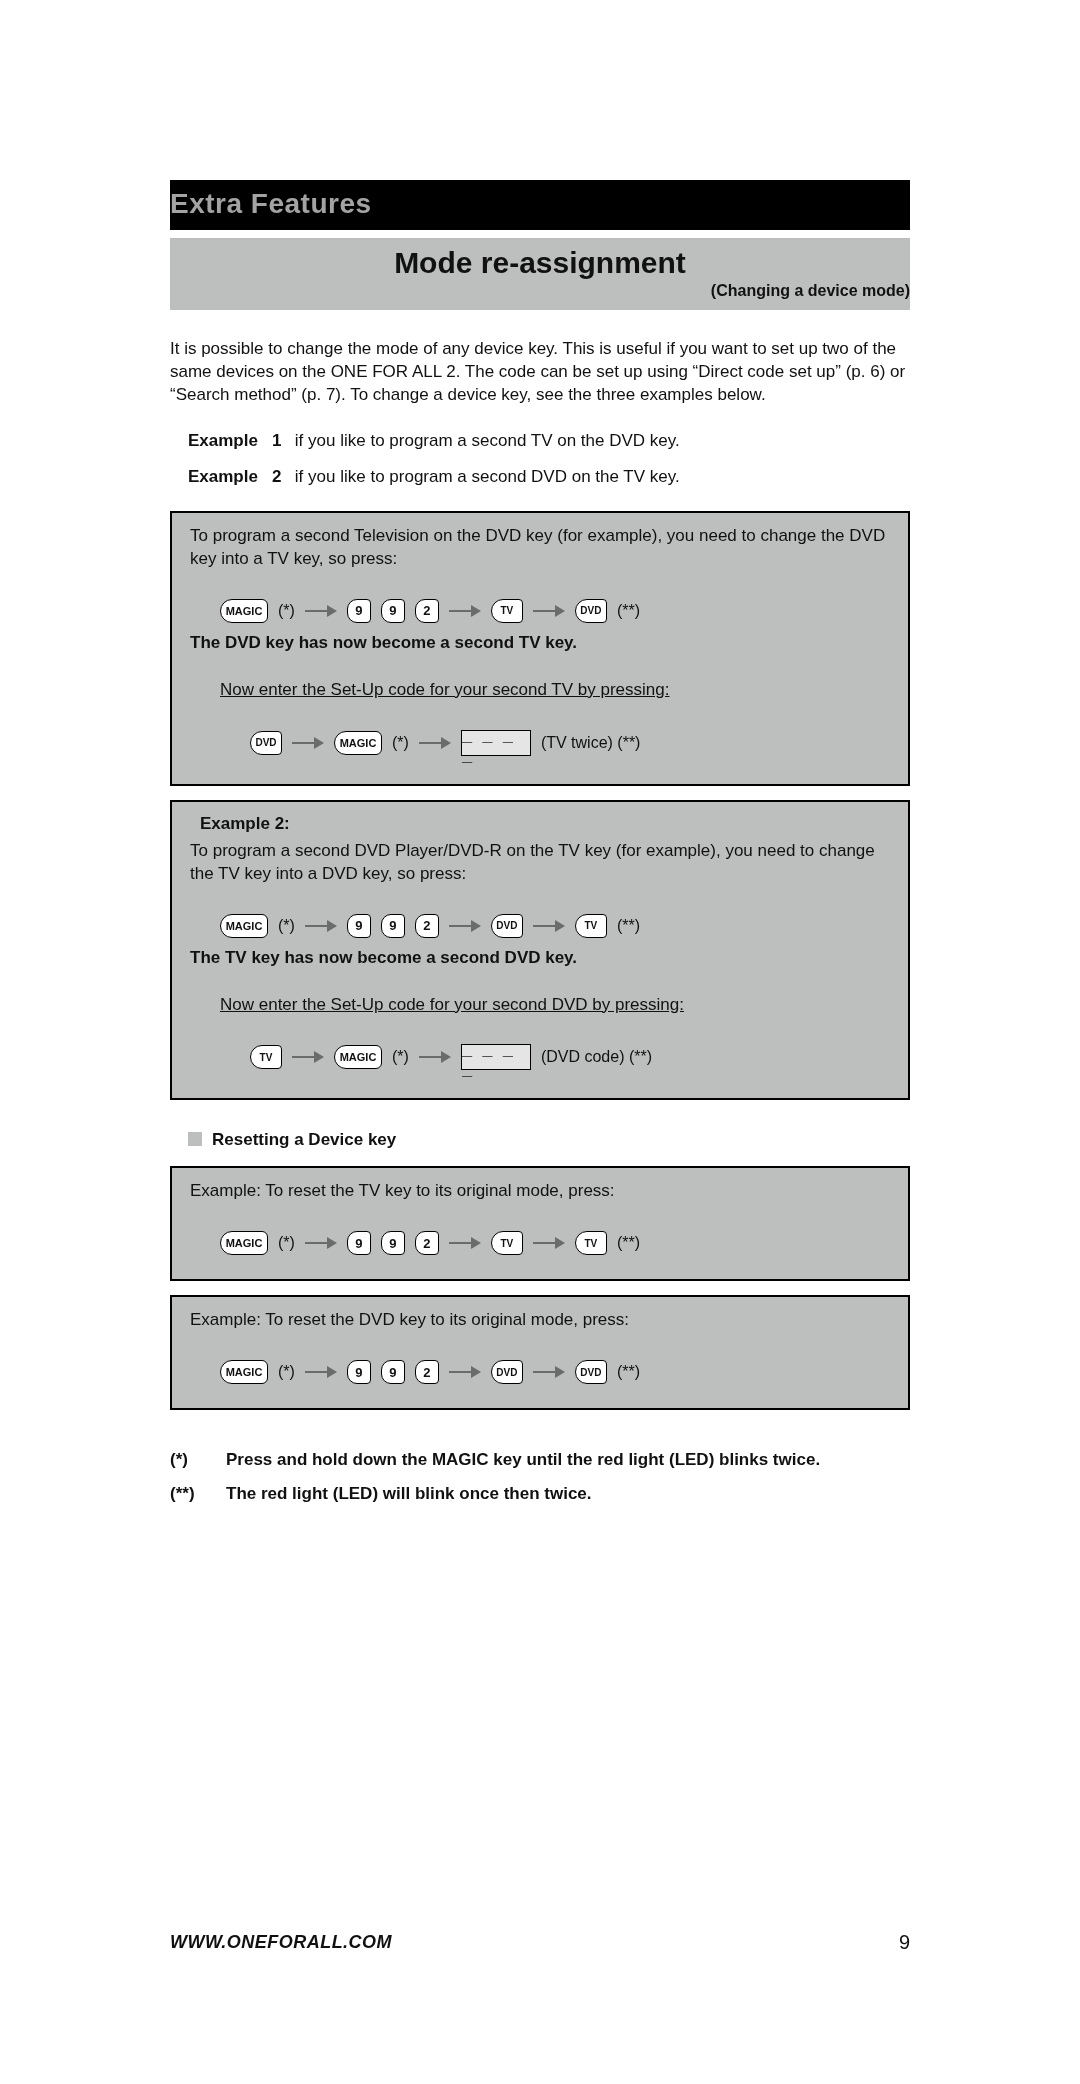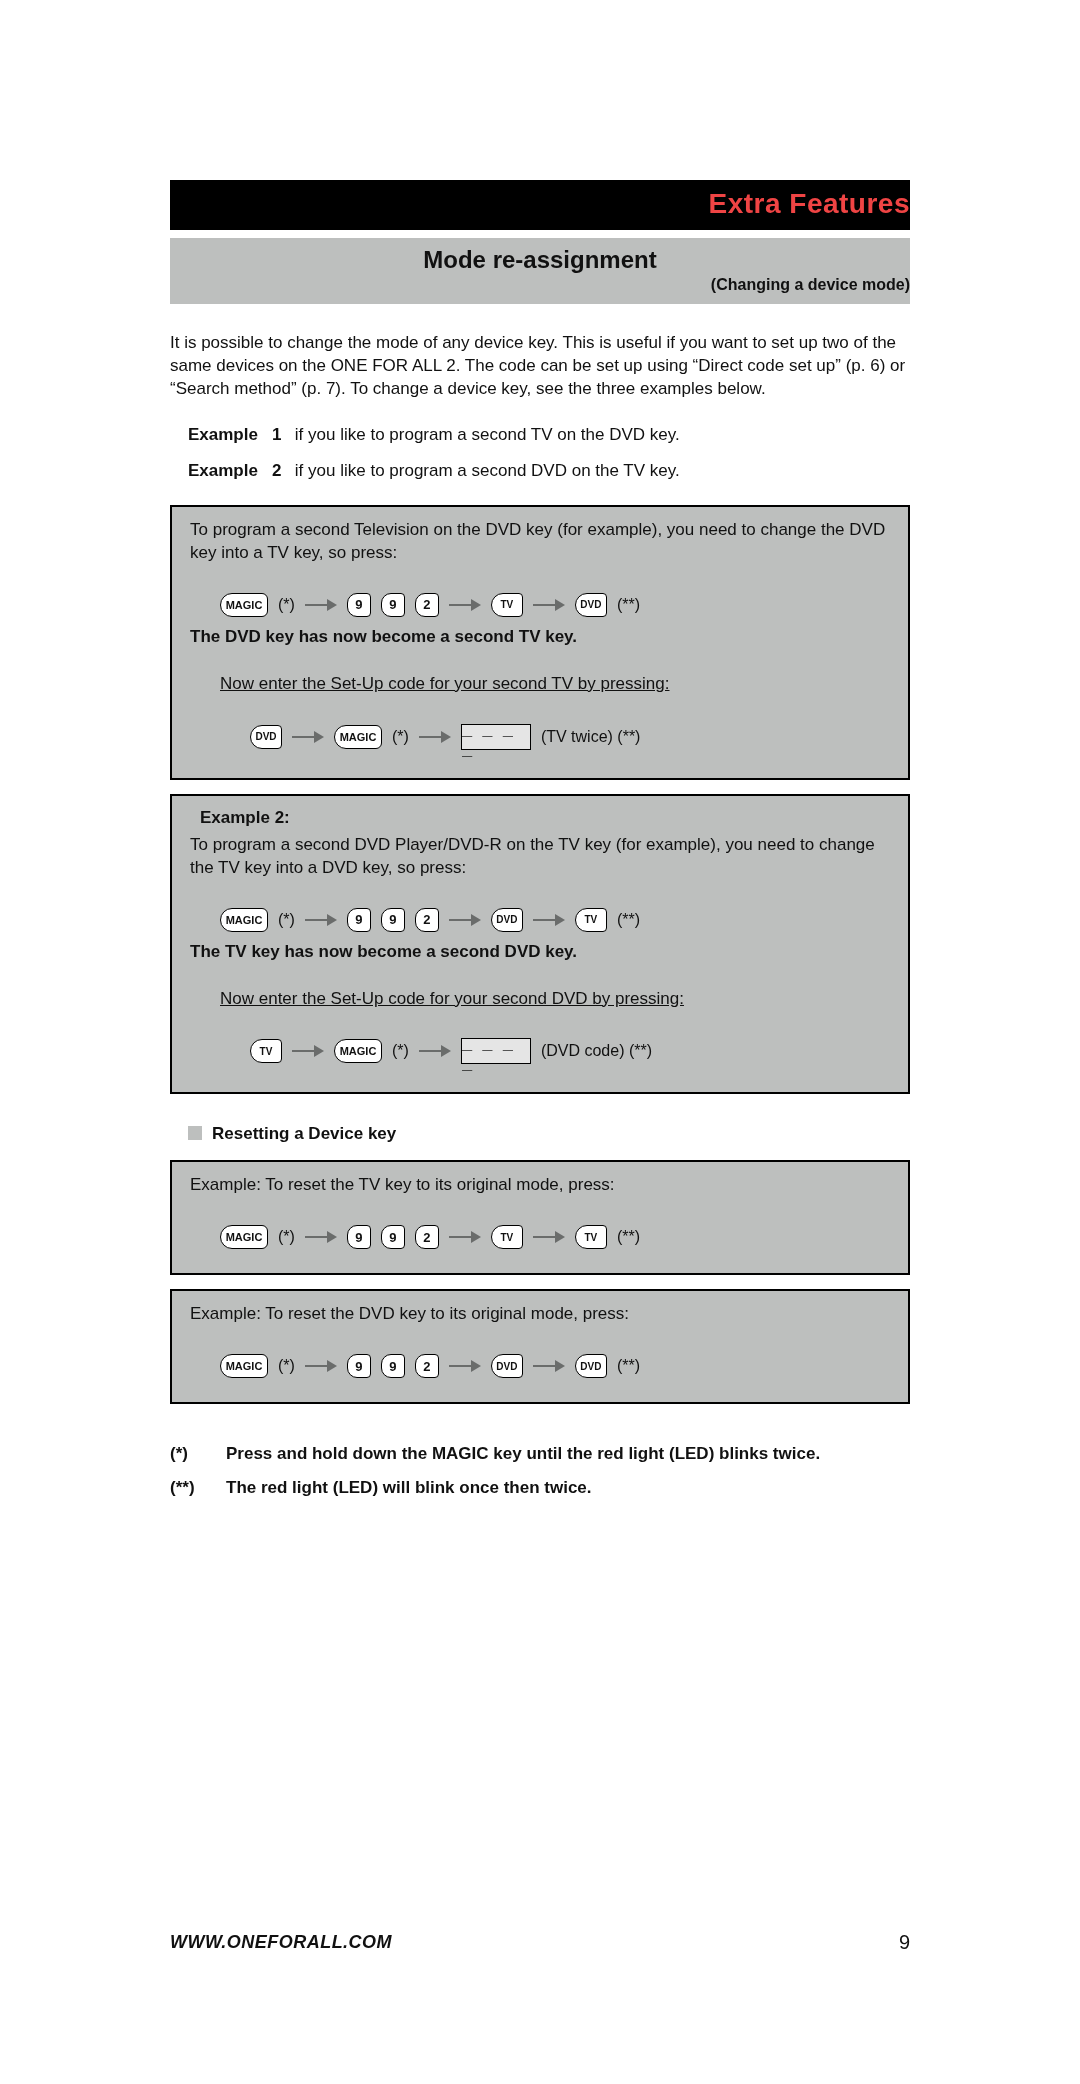--- a/index.html
+++ b/index.html
@@ -10,36 +10,36 @@
     font-family: "Helvetica Neue", Helvetica, Arial, sans-serif;
     color: #111;
     position: relative;
   }
   .page {
     padding: 180px 170px 80px 170px;
     width: 1080px;
   }
   .black-bar {
     background: #000;
-    color: #ef4444;
-    text-align: right;
+    color: #a3a3a3;
+    text-align: left;
     font-weight: 800;
     font-size: 28px;
     padding: 8px 0 10px 0;
     letter-spacing: 0.5px;
   }
   .grey-bar {
     background: #bdbfbe;
     text-align: center;
     margin-top: 8px;
     padding: 8px 0 10px 0;
   }
   .grey-bar .title {
     font-weight: 800;
-    font-size: 24px;
+    font-size: 30px;
   }
   .grey-bar .subtitle {
     font-weight: 700;
     font-size: 16px;
     margin-top: 2px;
     text-align: right;
   }
   .intro {
     margin-top: 28px;
     font-size: 17px;

